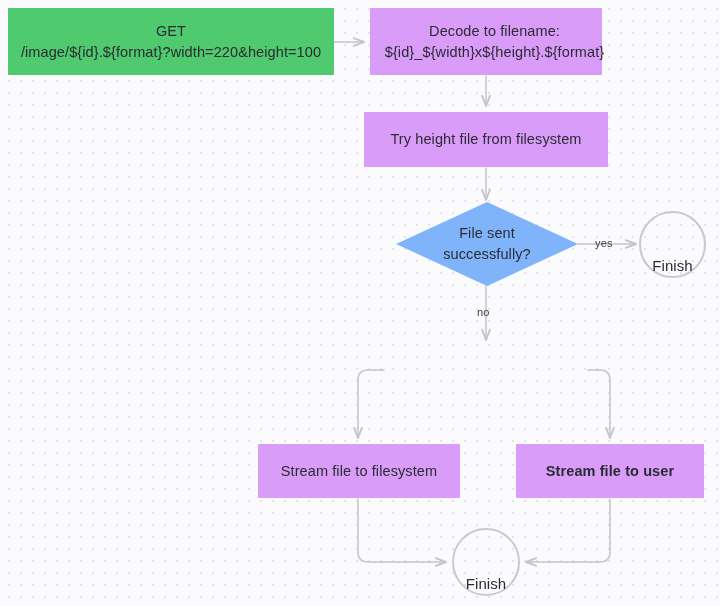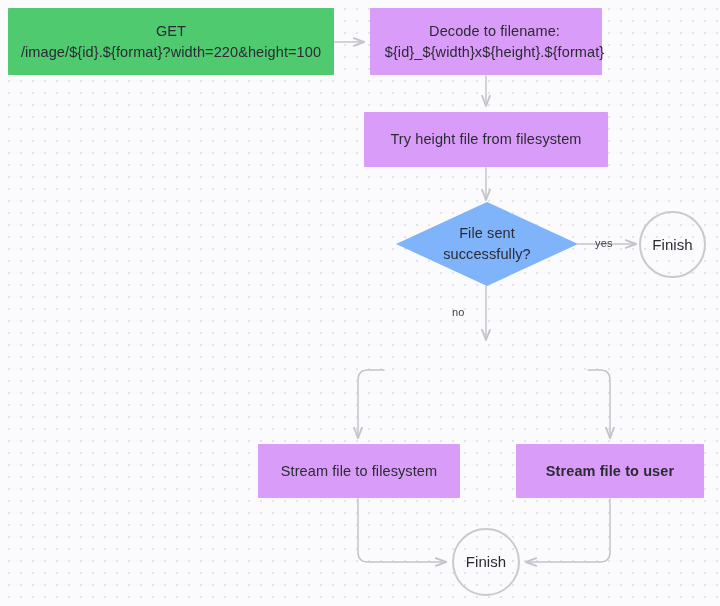--- a/index.html
+++ b/index.html
@@ -46,20 +46,21 @@
   .node-box {
     border-radius: 1px;
   }
   .node-green { background-color: #4fca6e; }
   .node-purple { background-color: #d99cf8; }
   .node-circle {
     border: 2px solid #c9c9cf;
     border-radius: 50%;
     background: transparent;
     font-size: 15px;
+    align-items: flex-end;
   }
   .node-diamond {
     background: transparent;
   }
   .diamond-shape {
     position: absolute;
     left: 0;
     top: 0;
     width: 100%;
     height: 100%;
@@ -132,21 +133,21 @@
   </div>
 
   <div class="edge-label" style="left:595px; top:237px;">
     <span>yes</span>
   </div>
 
   <div class="node node-circle" style="left:639px; top:211px; width:67px; height:67px;">
     <span>Finish</span>
   </div>
 
-  <div class="edge-label" style="left:452px; top:306px;">
+  <div class="edge-label" style="left:477px; top:306px;">
     <span>no</span>
   </div>
 
 
   <div class="node node-box node-purple" style="left:258px; top:444px; width:202px; height:54px;">
     <span>Stream file to filesystem</span>
   </div>
 
   <div class="node node-box node-purple" style="left:516px; top:444px; width:188px; height:54px;font-weight:bold;">
     <span>Stream file to user</span>

